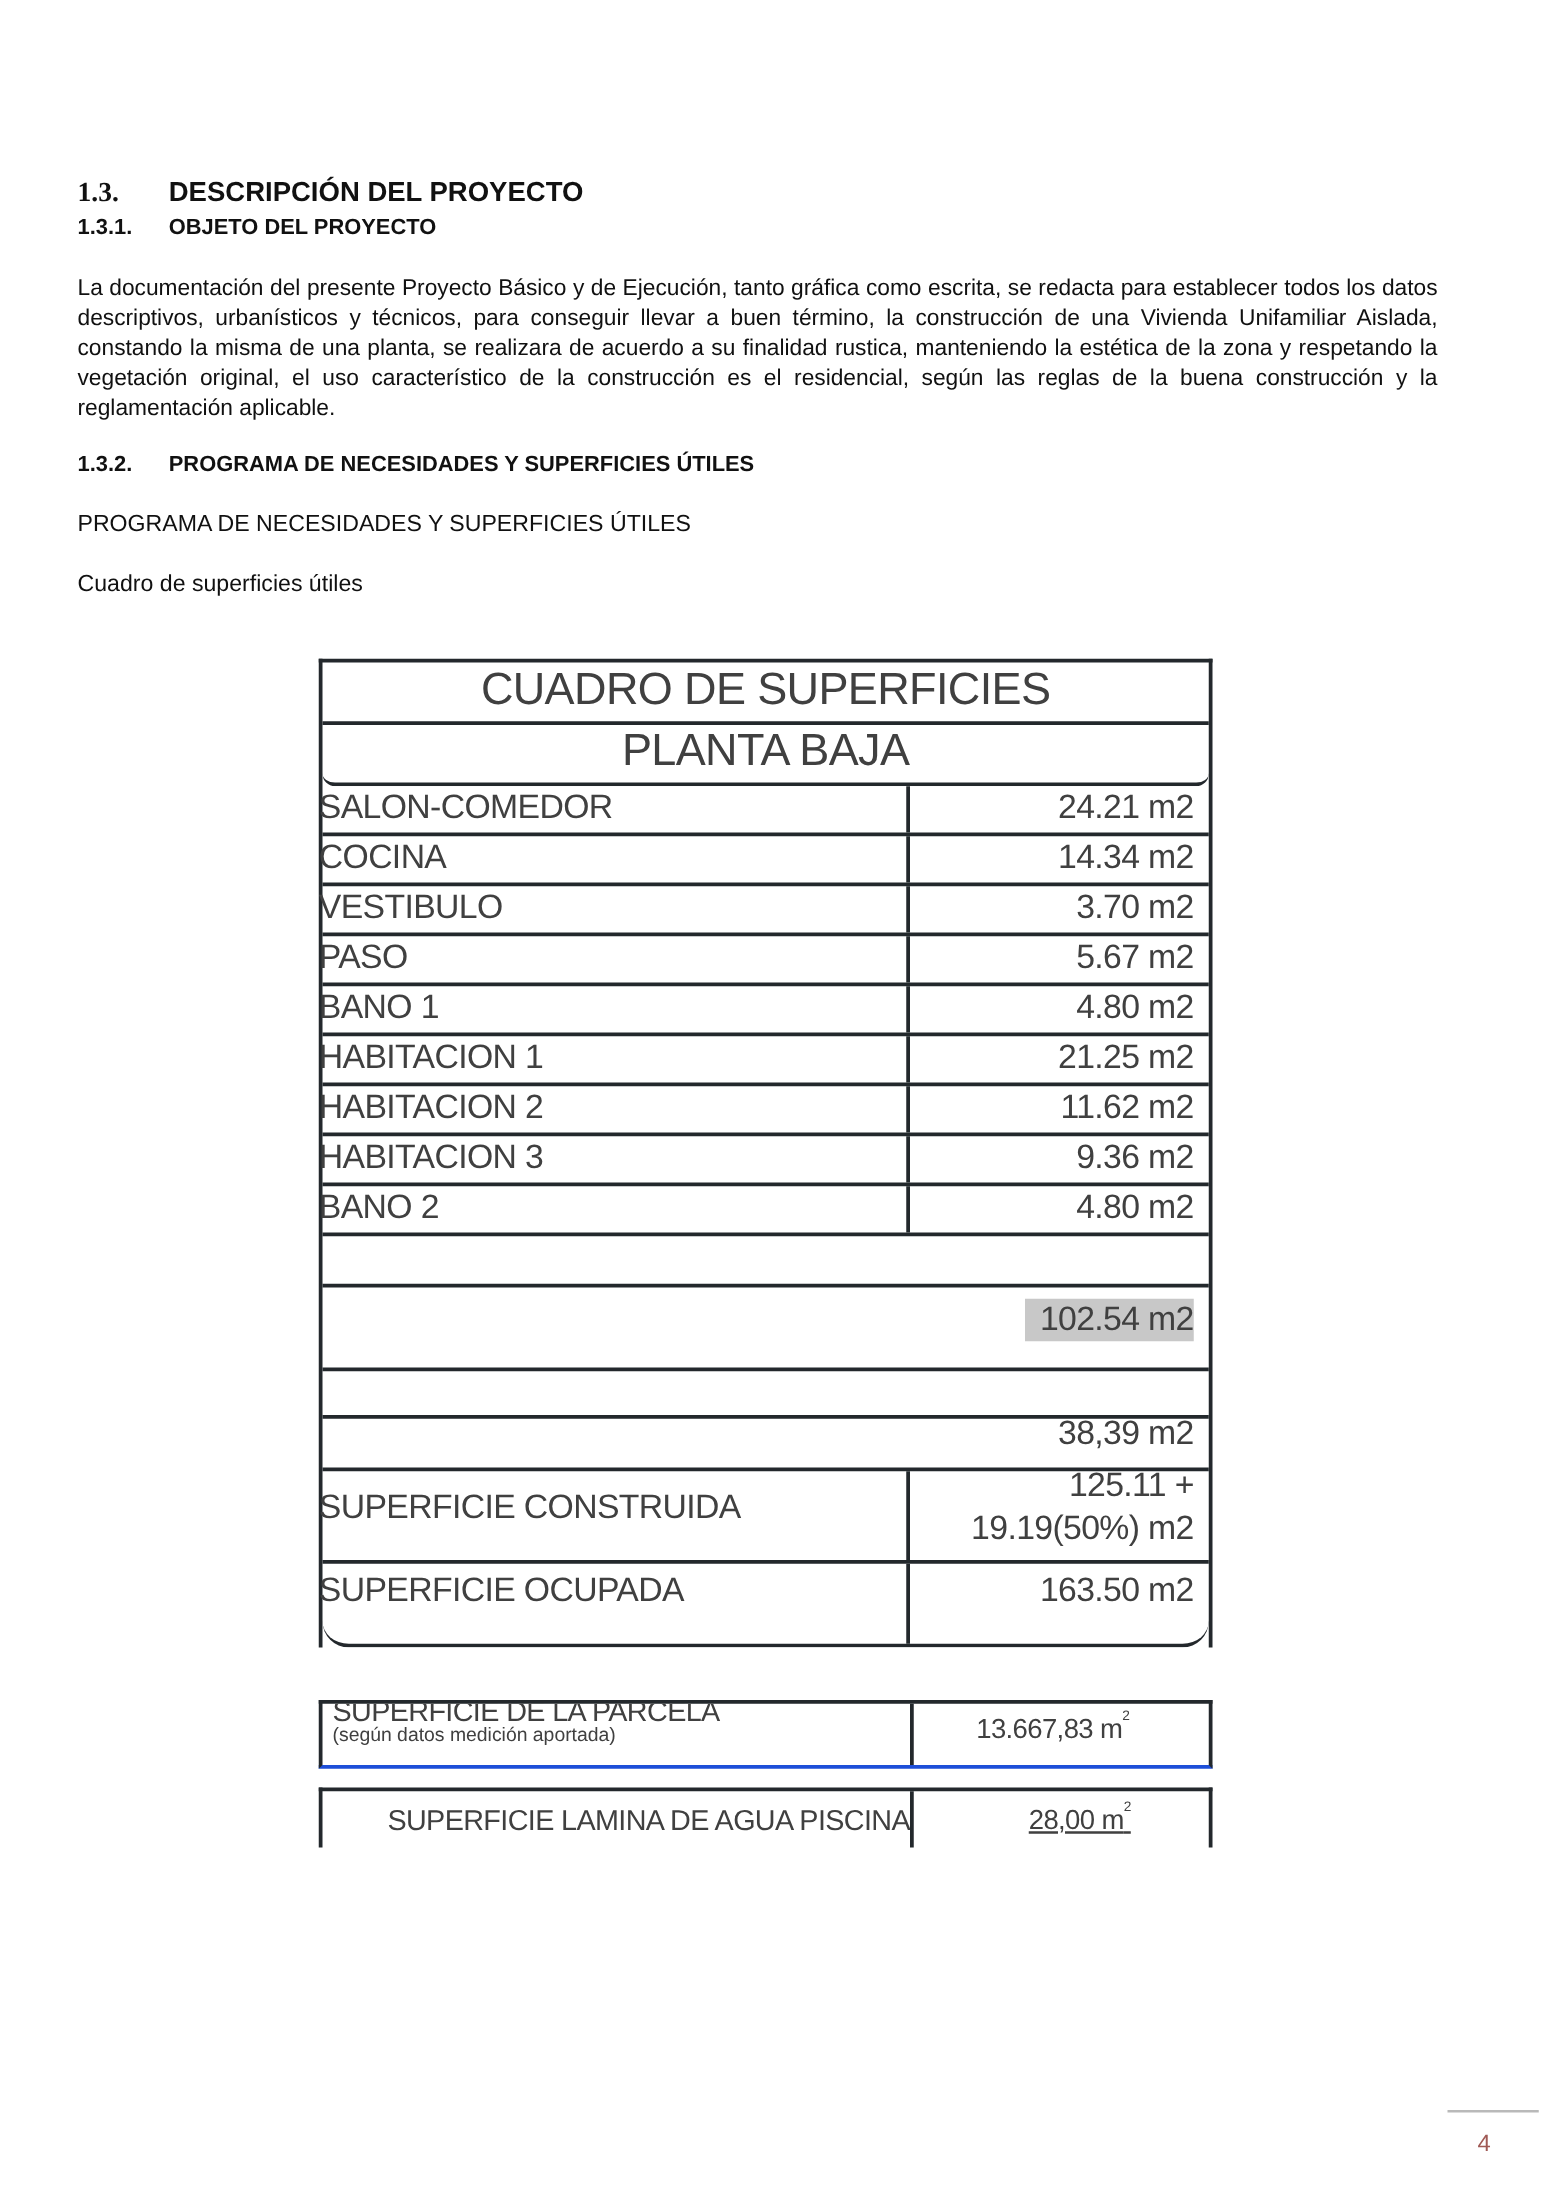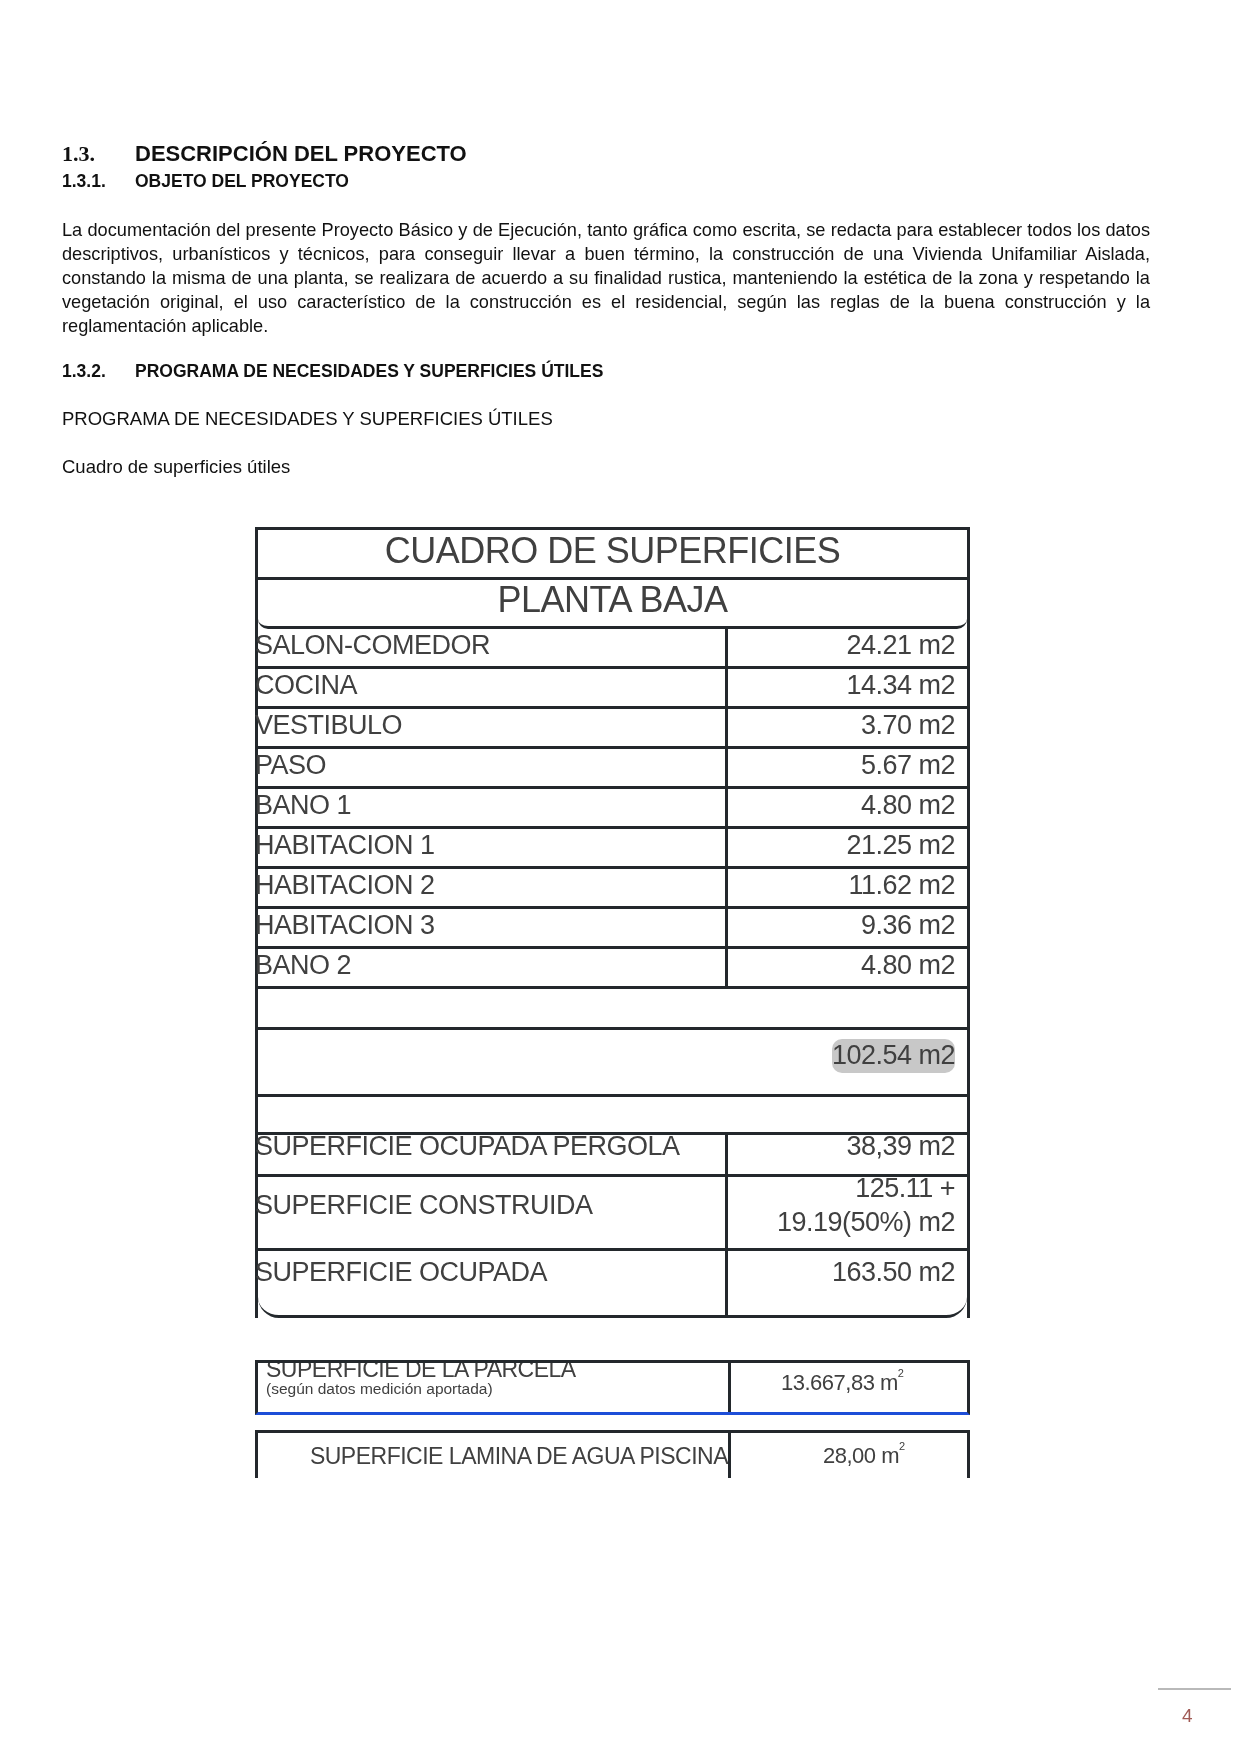--- a/index.html
+++ b/index.html
@@ -29,41 +29,41 @@
   .t-main { top: 527px; }
   .r-title { height: 50px; padding-top: 3px; }
   .r-sub { height: 49px; padding-top: 2px; border-radius: 10px; }
   .r-item { height: 40px; }
   .r-item .cl, .r-item .cv { padding-top: 3px; }
   .r-item .cl { margin-left: -3px; }
   .r-blank { height: 41px; }
   .r-total { height: 67px; }
   .r-total .cl, .r-total .cv { padding-top: 12px; }
   .r-total .cl { margin-left: -2px; }
-  .hl { background: #c8c8c8; padding: 1px 0 3px 0; border-radius: 10px; }
+  .hl { background: #c8c8c8; padding: 1px 0 3px 12px; }
   .r-blank2 { height: 38px; }
   .r-perg { height: 42px; }
   .r-perg .cl, .r-perg .cv { margin-top: -2px; }
   .r-perg .cl { margin-left: -3px; }
   .r-const { height: 74px; }
   .r-const .cl { padding-top: 15px; margin-left: -3px; }
   .r-const .cv { line-height: 34px; margin-top: -6px; }
   .r-ocup { height: 67px; border-radius: 21px; }
   .r-ocup .cl, .r-ocup .cv { padding-top: 8px; }
   .r-ocup .cl { margin-left: -3px; }
 
   .t-small { border-bottom: 3px solid #1d4ed8; }
   .t-parc { top: 1360px; height: 55px; }
   .t-parc .cl { font-size: 23px; padding-left: 8px; line-height: 1; height: 100%; }
   .t-parc .cl .sub { display: block; font-size: 15.5px; letter-spacing: 0; margin-top: 0; }
   .t-parc .cl .main { display: block; margin-top: -5px; }
   .t-parc .cv, .t-pisc .cv { text-align: left; padding-left: 50px; font-size: 22px; padding-top: 9px; }
   .t-pisc { top: 1430px; height: 48px; border-bottom: none; }
   .t-pisc .cl { font-size: 23px; padding-left: 8px; padding-top: 12px; height: 100%; text-align: right; }
-  .t-pisc .cv { padding-left: 92px; padding-top: 12px; }
+  .t-pisc .cv { padding-left: 92px; padding-top: 12px; text-decoration: underline; }
   sup { font-size: 11px; vertical-align: top; position: relative; top: -4px; }
 
   .page-rule { left: 1158px; top: 1688px; width: 73px; height: 2px; background: #b9b9b9; }
   .page-num { left: 1182px; top: 1705px; font-size: 19px; color: #a05a55;
               font-family: "Liberation Sans", sans-serif; }
 </style>
 </head>
 <body>
 
 <div class="abs h1">
@@ -122,21 +122,20 @@
   <div class="row r-item">
     <div class="cl">BANO 2</div>
     <div class="cv">4.80 m2</div>
   </div>
   <div class="row r-blank"></div>
   <div class="row r-total">
     <div class="cv"><span class="hl">102.54  m2</span></div>
   </div>
   <div class="row r-blank2"></div>
   <div class="row r-perg">
-    <div class="cl">SUPERFICIE OCUPADA PERGOLA</div>
     <div class="cv">38,39 m2</div>
   </div>
   <div class="row r-const">
     <div class="cl">SUPERFICIE CONSTRUIDA</div>
     <div class="cv">
       <div>125.11 +</div>
       <div>19.19(50%) m2</div>
     </div>
   </div>
   <div class="row r-ocup">

